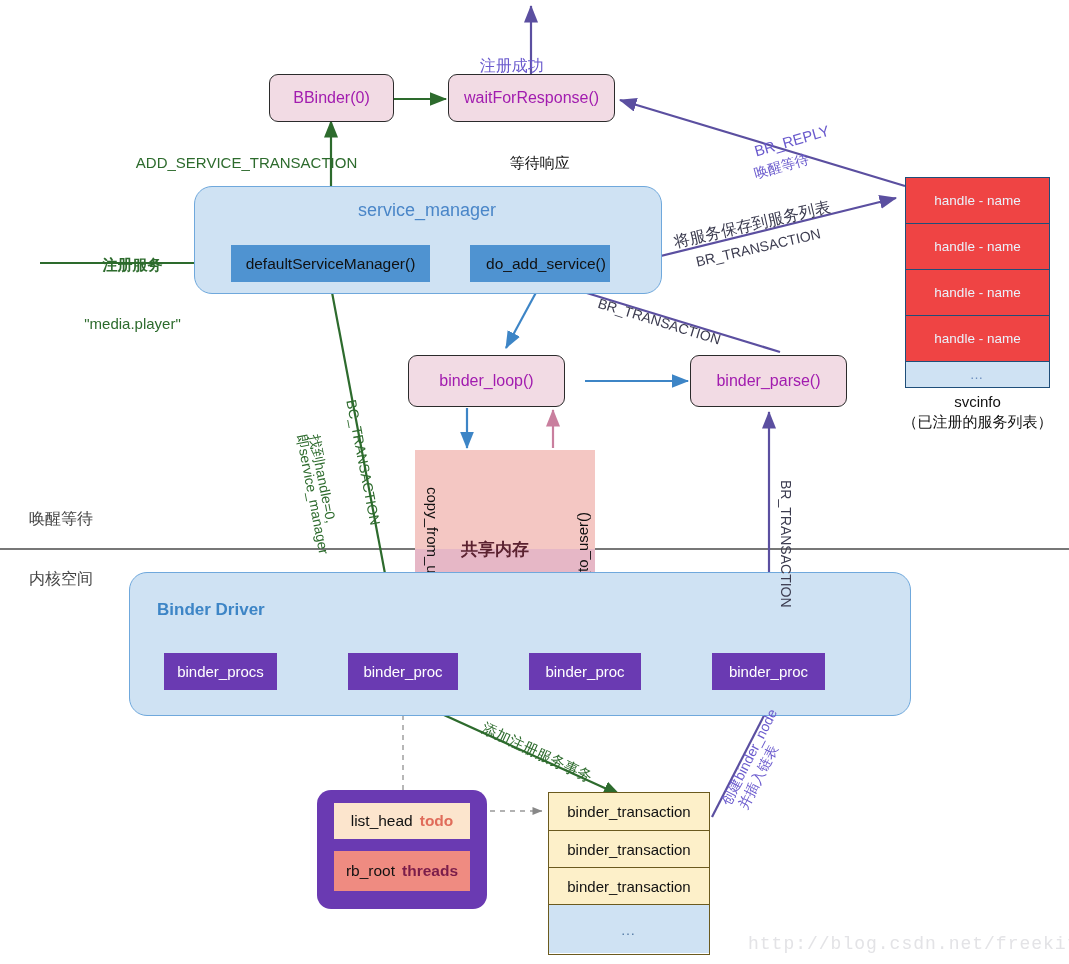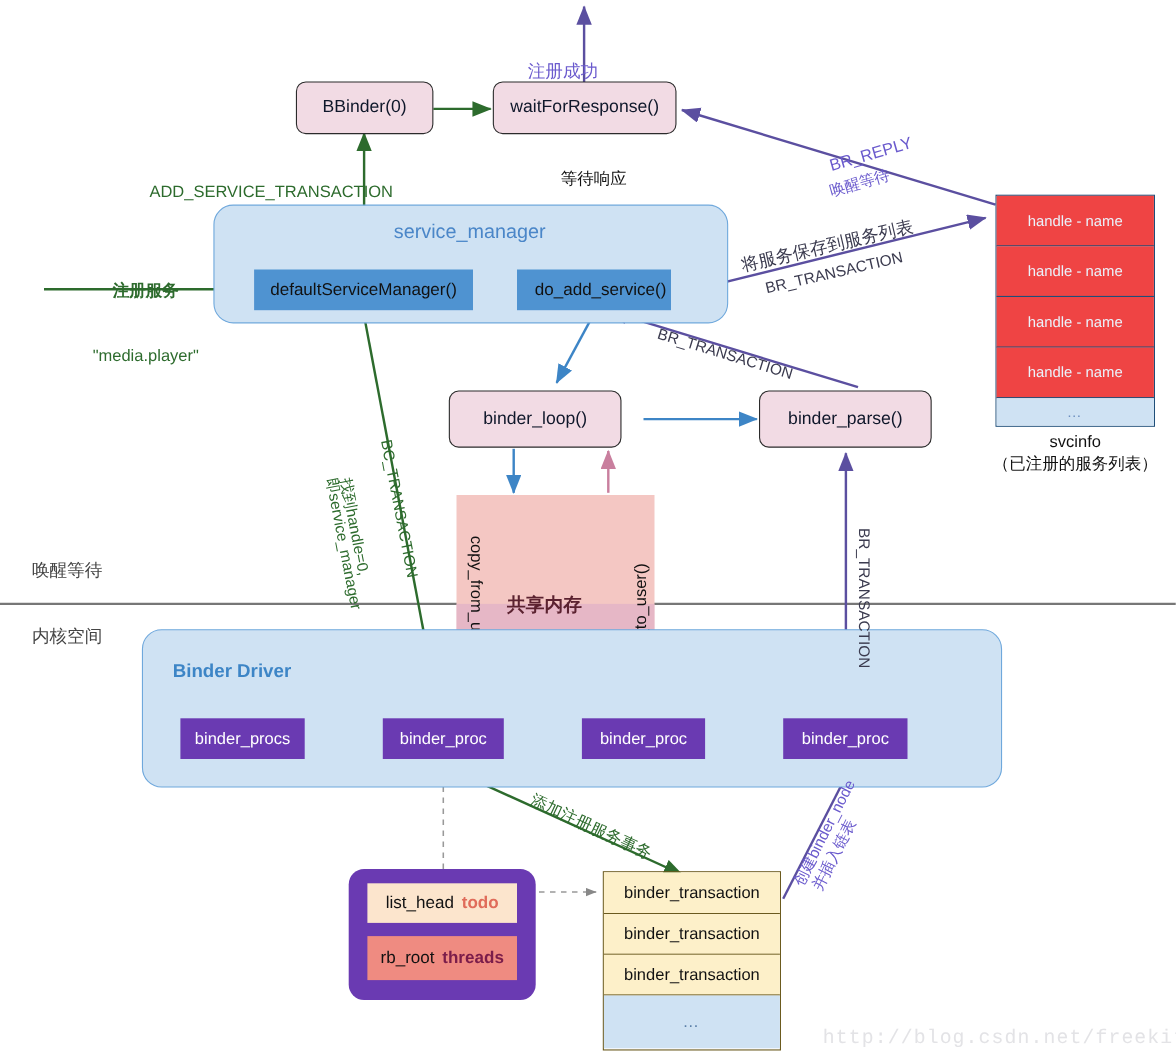--- a/index.html
+++ b/index.html
@@ -3,21 +3,21 @@
 <meta charset="utf-8">
 <style>
   html,body{margin:0;padding:0;background:#ffffff;}
   body{font-family:"Liberation Sans","DejaVu Sans",sans-serif;}
   #stage{position:relative;width:1069px;height:964px;background:#fff;overflow:hidden;}
   svg.layer{position:absolute;left:0;top:0;width:1069px;height:964px;pointer-events:none;}
 
   .node{position:absolute;box-sizing:border-box;display:flex;align-items:center;justify-content:center;text-align:center;}
 
   
-  .pinkbox{background:#f2dbe4;border:1.6px solid #2b2b2b;border-radius:9px;color:#0f172a;font-size:16px;}
+  .pinkbox{background:#f2dbe4;border:1.6px solid #2b2b2b;border-radius:9px;color:#a21caf;font-size:16px;}
   
   .bluebox{background:#4f93d1;color:#111;font-size:15.5px;}
   
   .container{background:#cfe2f3;border:1.6px solid #6fa8dc;border-radius:18px;}
   .container-title{position:absolute;color:#4a86c8;font-size:18px;font-weight:400;}
   .bd-title{position:absolute;color:#3d85c6;font-size:17px;font-weight:bold;}
 
   
   .shm{position:absolute;background:#f4c7c3;}
   .shm-lower{position:absolute;background:#dba9c8;opacity:.55;}
@@ -246,21 +246,21 @@
     <div class="txrow last" style="height:48px;">
       <span>…</span>
       </div>
   </div>
 
   <div class="lab lab-green" style="left:40px;top:216px;width:185px;text-align:center;font-size:15px;font-weight:bold;">
     <div>注册服务</div>
     <div style="font-weight:normal;">"media.player"</div>
   </div>
 
-  <div class="lab lab-green" style="left:120px;top:145px;font-size:15px;">
+  <div class="lab lab-green" style="left:120px;top:133px;font-size:15px;">
     <span>ADD_SERVICE_TRANSACTION</span>
   </div>
 
   <div class="lab lab-purple" style="left:462px;top:35px;font-size:16px;">
     <span>注册成功</span>
   </div>
 
   <div class="lab lab-purple rot" style="left:752px;top:142px;font-size:15px;transform:rotate(-16deg);">
     <span>BR_REPLY</span>
   </div>

